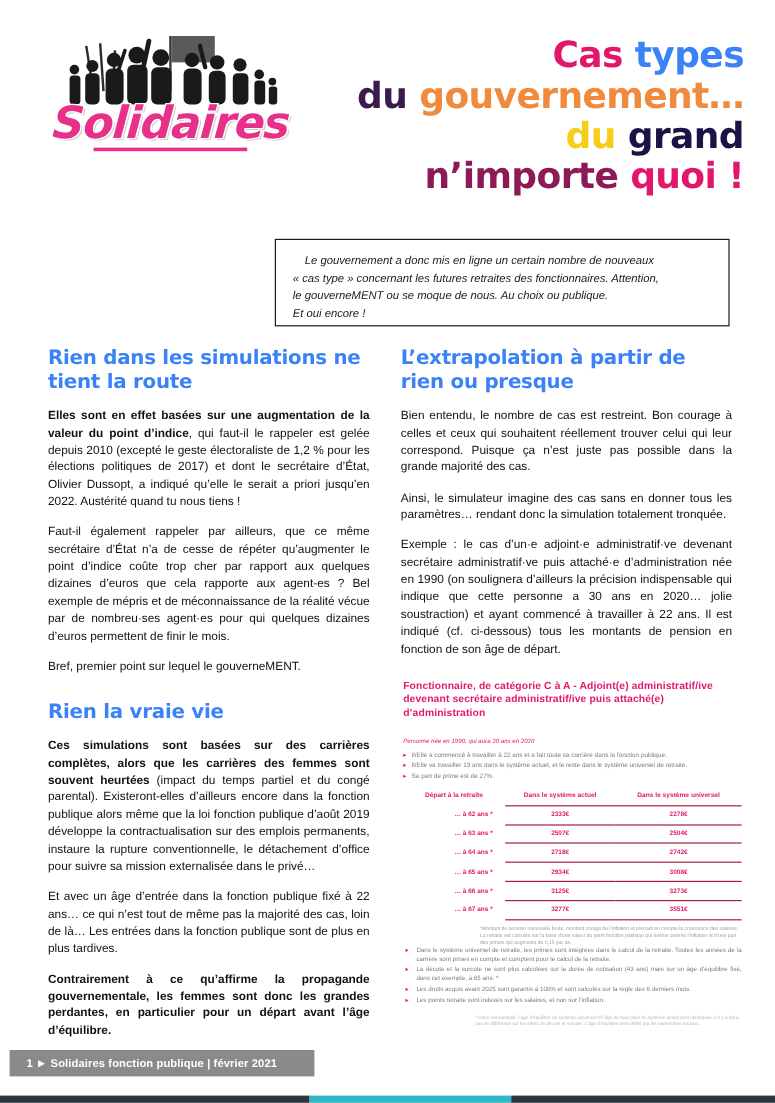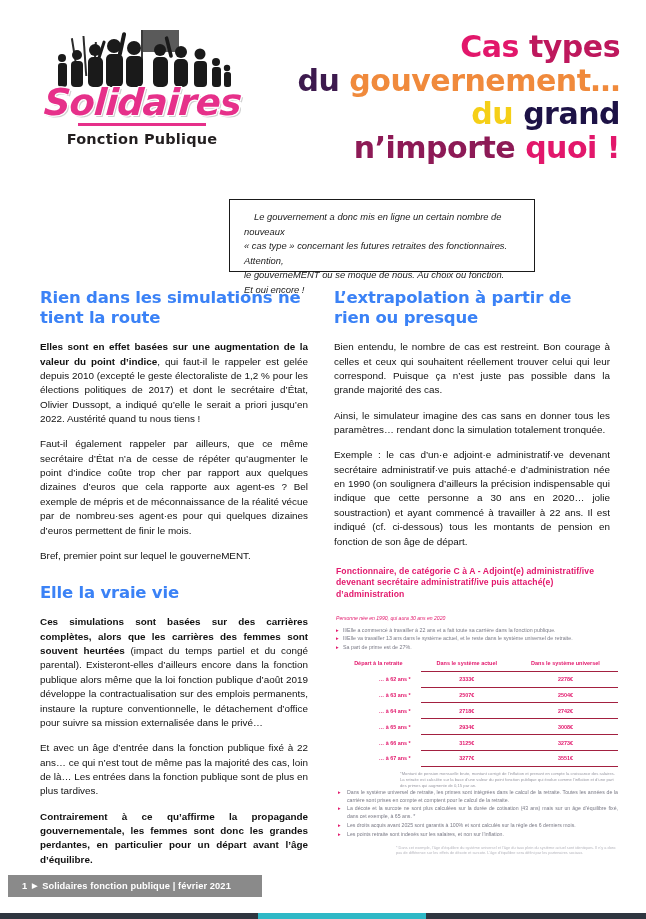--- a/index.html
+++ b/index.html
@@ -51,31 +51,31 @@
     position:absolute;right:26px;top:30px;width:372px;
     text-align:right;
     font-family:"DejaVu Sans", sans-serif;
     font-weight:bold;
     font-size:30px;
     line-height:1.12;
     letter-spacing:-.5px;
   }
   .title-block .ln{display:block;white-space:nowrap;}
   .t-cas{color:#e2176b;}
-  .t-types{color:#be185d;}
+  .t-types{color:#3b82f6;}
   .t-du1{color:#3d1a4e;}
   .t-gouv{color:#f08a3c;}
   .t-du2{color:#f5cf17;}
   .t-grand{color:#1d1246;}
   .t-nimporte{color:#8d1a56;}
   .t-quoi{color:#e2176b;}
 
   
   .intro-box{
-    position:absolute;left:229px;top:199px;width:306px;height:73px;
+    position:absolute;left:229px;top:199px;width:379px;height:73px;
     border:1px solid #1a1a1a;
     box-sizing:border-box;
     padding:10px 12px 8px 14px;
   }
   .intro-box p{
     margin:0;
     font-family:"Liberation Sans", sans-serif;
     font-style:italic;
     font-size:9.4px;
     line-height:1.55;
@@ -242,21 +242,20 @@
               <rect x="162" y="39" width="9" height="20" rx="3"></rect>
             <circle cx="177" cy="40" r="3.2"></circle>
               <rect x="174" y="44" width="7" height="15" rx="2.5"></rect>
           </g>
         </svg>
       </div>
       <div class="logo-word">
         <span class="solid">Solidaires</span>
       </div>
       <div class="logo-underline"></div>
-      <div class="logo-sub">Fonction Publique</div>
     </div>
 
     <div class="title-block">
       <span class="ln">
         <span class="t-cas">Cas</span>
         <span class="t-types">types</span>
       </span>
       <span class="ln">
         <span class="t-du1">du</span>
         <span class="t-gouv">gouvernement…</span>
@@ -269,31 +268,31 @@
         <span class="t-nimporte">n’importe</span>
         <span class="t-quoi">quoi !</span>
       </span>
     </div>
   </div>
 
   <div class="intro-box">
     <p>
       <span class="indent">Le gouvernement a donc mis en ligne un certain nombre de nouveaux</span><br>
       <span>« cas type » concernant les futures retraites des fonctionnaires. Attention,</span><br>
-      <span>le gouverneMENT ou se moque de nous. Au choix ou fonction.</span><br>
+      <span>le gouverneMENT ou se moque de nous. Au choix ou publique.</span><br>
       <span>Et oui encore !</span>
     </p>
   </div>
 
   <div class="col col-left">
     <h2 class="sec">Rien dans les simulations ne tient la route</h2>
     <p class="body"><b>Elles sont en effet basées sur une augmentation de la valeur du point d’indice</b><span>, qui faut-il le rappeler est gelée depuis 2010 (excepté le geste électoraliste de 1,2 % pour les élections politiques de 2017) et dont le secrétaire d’État, Olivier Dussopt, a indiqué qu’elle le serait a priori jusqu’en 2022. Austérité quand tu nous tiens !</span></p>
     <p class="body">Faut-il également rappeler par ailleurs, que ce même secrétaire d’État n’a de cesse de répéter qu’augmenter le point d’indice coûte trop cher par rapport aux quelques dizaines d’euros que cela rapporte aux agent-es ? Bel exemple de mépris et de méconnaissance de la réalité vécue par de nombreu·ses agent·es pour qui quelques dizaines d’euros permettent de finir le mois.</p>
     <p class="body nojust">Bref, premier point sur lequel le gouverneMENT.</p>
-    <h2 class="sec" style="margin-top:20px">Elle la vraie vie</h2>
+    <h2 class="sec" style="margin-top:20px">Rien la vraie vie</h2>
     <p class="body"><b>Ces simulations sont basées sur des carrières complètes, alors que les carrières des femmes sont souvent heurtées</b><span> (impact du temps partiel et du congé parental). Existeront-elles d’ailleurs encore dans la fonction publique alors même que la loi fonction publique d’août 2019 développe la contractualisation sur des emplois permanents, instaure la rupture conventionnelle, le détachement d’office pour suivre sa mission externalisée dans le privé…</span></p>
     <p class="body">Et avec un âge d’entrée dans la fonction publique fixé à 22 ans… ce qui n’est tout de même pas la majorité des cas, loin de là… Les entrées dans la fonction publique sont de plus en plus tardives.</p>
     <p class="body"><b>Contrairement à ce qu’affirme la propagande gouvernementale, les femmes sont donc les grandes perdantes, en particulier pour un départ avant l’âge d’équilibre.</b></p>
   </div>
 
   <div class="col col-right">
     <h2 class="sec">L’extrapolation à partir de rien ou presque</h2>
     <p class="body">Bien entendu, le nombre de cas est restreint. Bon courage à celles et ceux qui souhaitent réellement trouver celui qui leur correspond. Puisque ça n’est juste pas possible dans la grande majorité des cas.</p>
     <p class="body">Ainsi, le simulateur imagine des cas sans en donner tous les paramètres… rendant donc la simulation totalement tronquée.</p>
     <p class="body">Exemple : le cas d’un·e adjoint·e administratif·ve devenant secrétaire administratif·ve puis attaché·e d’administration née en 1990 (on soulignera d’ailleurs la précision indispensable qui indique que cette personne a 30 ans en 2020… jolie soustraction) et ayant commencé à travailler à 22 ans. Il est indiqué (cf. ci-dessous) tous les montants de pension en fonction de son âge de départ.</p>

